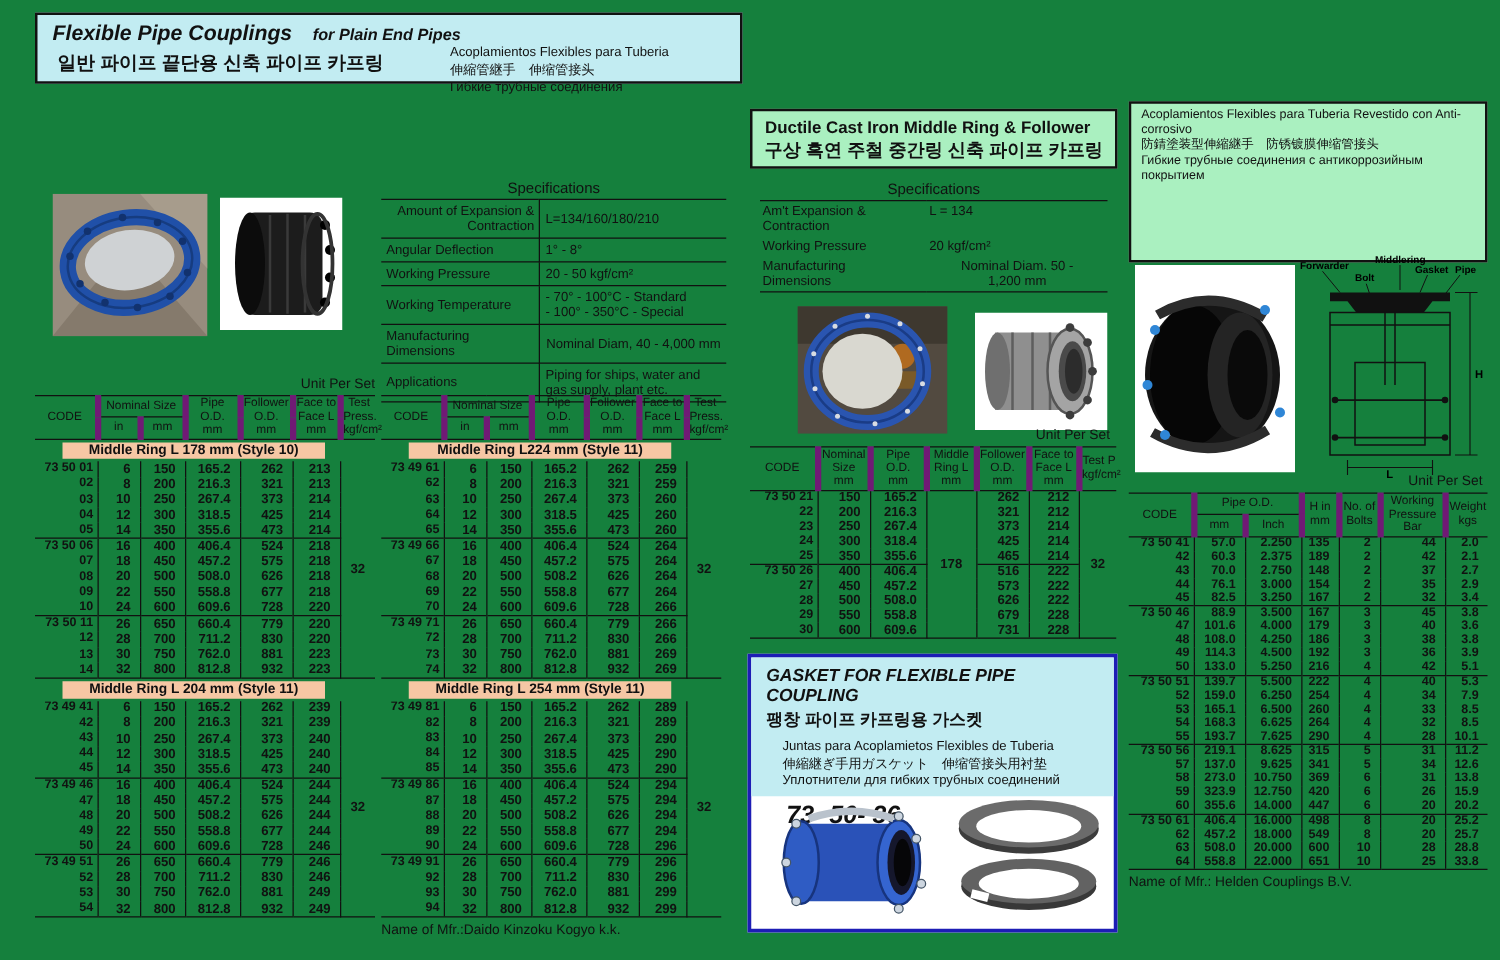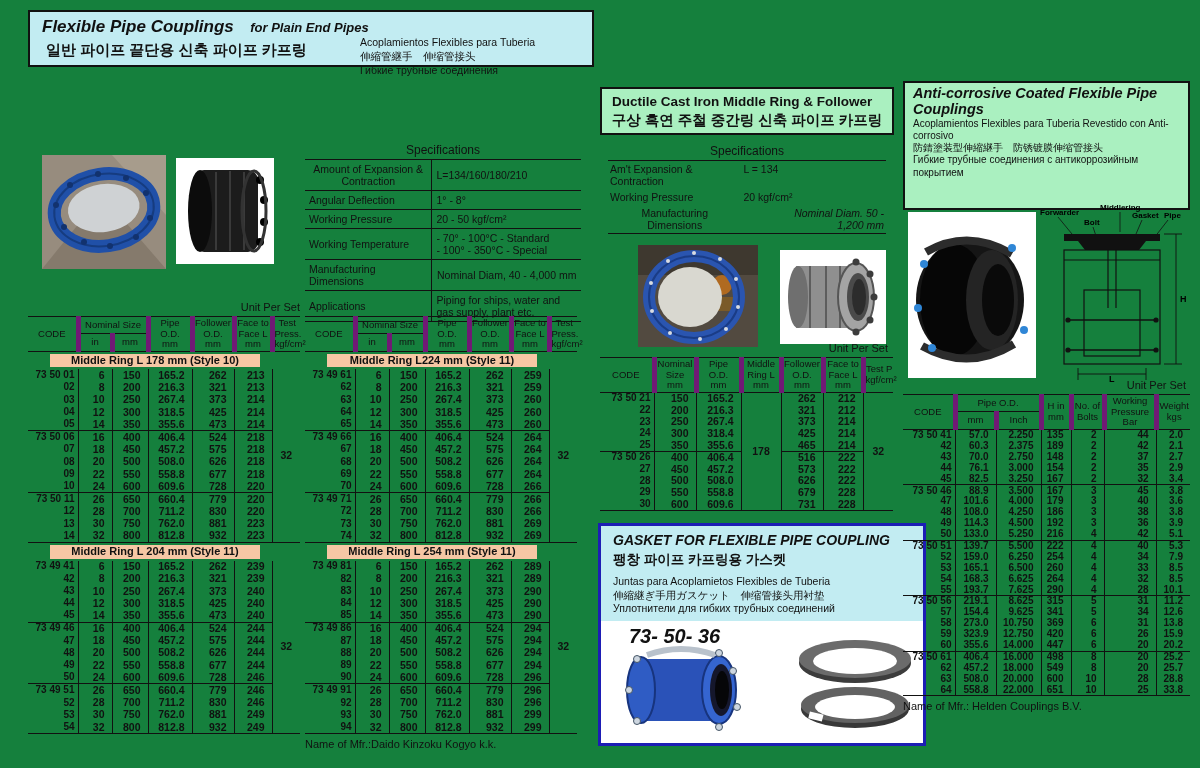--- a/index.html
+++ b/index.html
@@ -65,25 +65,25 @@
   #table-right table{width:287px;}
   #table-right td{font-size:10px;height:10.9px;}
   #table-duc td{height:11.6px;}
 
   
   col.sc1{width:50px}col.sc2{width:34px}col.sc3{width:36px}col.sc4{width:44px}col.sc5{width:42px}col.sc6{width:38px}col.sc7{width:28px}
   col.dc1{width:54px}col.dc2{width:42px}col.dc3{width:45px}col.dc4{width:40px}col.dc5{width:42px}col.dc6{width:40px}col.dc7{width:30px}
   col.rc1{width:52px}col.rc2{width:41px}col.rc3{width:45px}col.rc4{width:30px}col.rc5{width:33px}col.rc6{width:52px}col.rc7{width:34px}
 
   
-  #gasket{left:598px;top:523px;width:328px;height:223px;border:3px solid #1d1db5;background:#fff;}
+  #gasket{left:598px;top:523px;width:296px;height:223px;border:3px solid #1d1db5;background:#fff;}
   #gasket .cyanpart{padding:6px 10px 5px 12px;}
   #gasket .gt1{font-size:14px;font-weight:bold;font-style:italic;}
   #gasket .gt2{font-size:13.5px;font-weight:bold;margin:3px 0 6px 0;}
-  #gasket .gl{font-size:10.5px;line-height:1.3;}
+  #gasket .gl{font-size:10.5px;line-height:1.3;margin-left:13px;}
   #gasket .code{font-size:20px;font-weight:bold;font-style:italic;margin:4px 0 0 28px;}
 
   
   #anti-box{left:903px;top:81px;width:287px;height:129px;padding:3px 8px;}
   #anti-box .a1{font-size:14.5px;font-weight:bold;font-style:italic;line-height:1.1;}
   #anti-box .a2{font-size:13.5px;font-weight:bold;text-align:center;margin:2px 0 2px 30px;}
   #anti-box .a3{font-size:10px;line-height:1.22;}
 
   .photo{position:absolute;}
   #photo1{left:42px;top:155px;}
@@ -150,21 +150,21 @@
         <circle cx="84" cy="84" r="4"></circle>
     </g>
     <ellipse cx="78" cy="53" rx="12" ry="40" fill="none" stroke="#333" stroke-width="3"></ellipse>
   </svg>
 
   <div id="specs1" class="box">
     <div class="spectitle preline">Specifications</div>
     <table class="spec">
         <tbody id="spec1-body">
           <tr>
-            <td class="lbl preline" style="text-align: center; margin-top: 44px;">Amount of Expansion &amp;
+            <td class="lbl preline" style="text-align: right; margin-top: 44px;">Amount of Expansion &amp;
 Contraction</td>
             <td class="preline" style="text-align: left;">L=134/160/180/210</td>
           </tr>
           <tr>
             <td class="lbl preline" style="text-align: left;">Angular Deflection</td>
             <td class="preline" style="text-align: left;">1° - 8°</td>
           </tr>
           <tr>
             <td class="lbl preline" style="text-align: left;">Working Pressure</td>
             <td class="preline" style="text-align: left;">20 - 50 kgf/cm²</td>
@@ -751,23 +751,23 @@
             <tr>
               <td class="lbl preline" style="text-align: left;">Am't Expansion &amp;
 Contraction</td>
               <td class="preline" style="text-align: left;">L = 134</td>
             </tr>
             <tr>
               <td class="lbl preline" style="text-align: left;">Working Pressure</td>
               <td class="preline" style="text-align: left;">20 kgf/cm²</td>
             </tr>
             <tr>
-              <td class="lbl preline" style="text-align: center; margin-top: 30px;">Manufacturing
+              <td class="lbl preline" style="text-align: left; margin-top: 30px;">Manufacturing
 Dimensions</td>
-              <td class="preline" style="text-align: right; font-style: italic;">Nominal Diam. 50 -
+              <td class="preline" style="text-align: center;">Nominal Diam. 50 -
 1,200 mm</td>
             </tr>
           </tbody>
         </table>
       </div>
   </div>
 
   <svg id="photo3" class="photo" width="120" height="102">
     <rect width="120" height="102" fill="#524a40"></rect>
     <rect x="0" y="0" width="120" height="30" fill="#3e382f"></rect>
@@ -953,21 +953,20 @@
       <ellipse cx="64" cy="24" rx="56" ry="19" fill="#6b6b6b"></ellipse>
       <ellipse cx="64" cy="26" rx="42" ry="13" fill="#ffffff"></ellipse>
       <ellipse cx="64" cy="74" rx="54" ry="19" fill="#383838"></ellipse>
       <ellipse cx="64" cy="70" rx="54" ry="18" fill="#626262"></ellipse>
       <ellipse cx="64" cy="72" rx="40" ry="12" fill="#ffffff"></ellipse>
       <rect x="18" y="78" width="14" height="7" fill="#ffffff" transform="rotate(14 25 81)"></rect>
     </svg>
   </div>
 
   <div id="anti-box" class="box bordered" style="background:var(--green)">
-    <div class="a1 preline">Anti-corrosive Coated Flexible Pipe Couplings</div>
     <div class="a3 preline">Acoplamientos Flexibles para Tuberia Revestido con Anti-corrosivo</div>
     <div class="a3 preline">防錆塗装型伸縮継手　防锈镀膜伸缩管接头</div>
     <div class="a3 preline">Гибкие трубные соединения с антикоррозийным покрытием</div>
   </div>
 
   <svg id="photo5" class="photo" width="128" height="166">
     <rect width="128" height="166" fill="#ffffff"></rect>
     <ellipse cx="62" cy="88" rx="54" ry="62" fill="#151515"></ellipse>
     <ellipse cx="46" cy="88" rx="34" ry="56" fill="#060606"></ellipse>
     <ellipse cx="84" cy="88" rx="26" ry="50" fill="#242424"></ellipse>
@@ -1197,21 +1196,21 @@
             <td class="codecol">73 50 56</td>
             <td>219.1</td>
             <td>8.625</td>
             <td>315</td>
             <td>5</td>
             <td>31</td>
             <td>11.2</td>
           </tr>
           <tr>
             <td class="codecol">57</td>
-            <td>154.4</td>
+            <td>137.0</td>
             <td>9.625</td>
             <td>341</td>
             <td>5</td>
             <td>34</td>
             <td>12.6</td>
           </tr>
           <tr>
             <td class="codecol">58</td>
             <td>273.0</td>
             <td>10.750</td>

